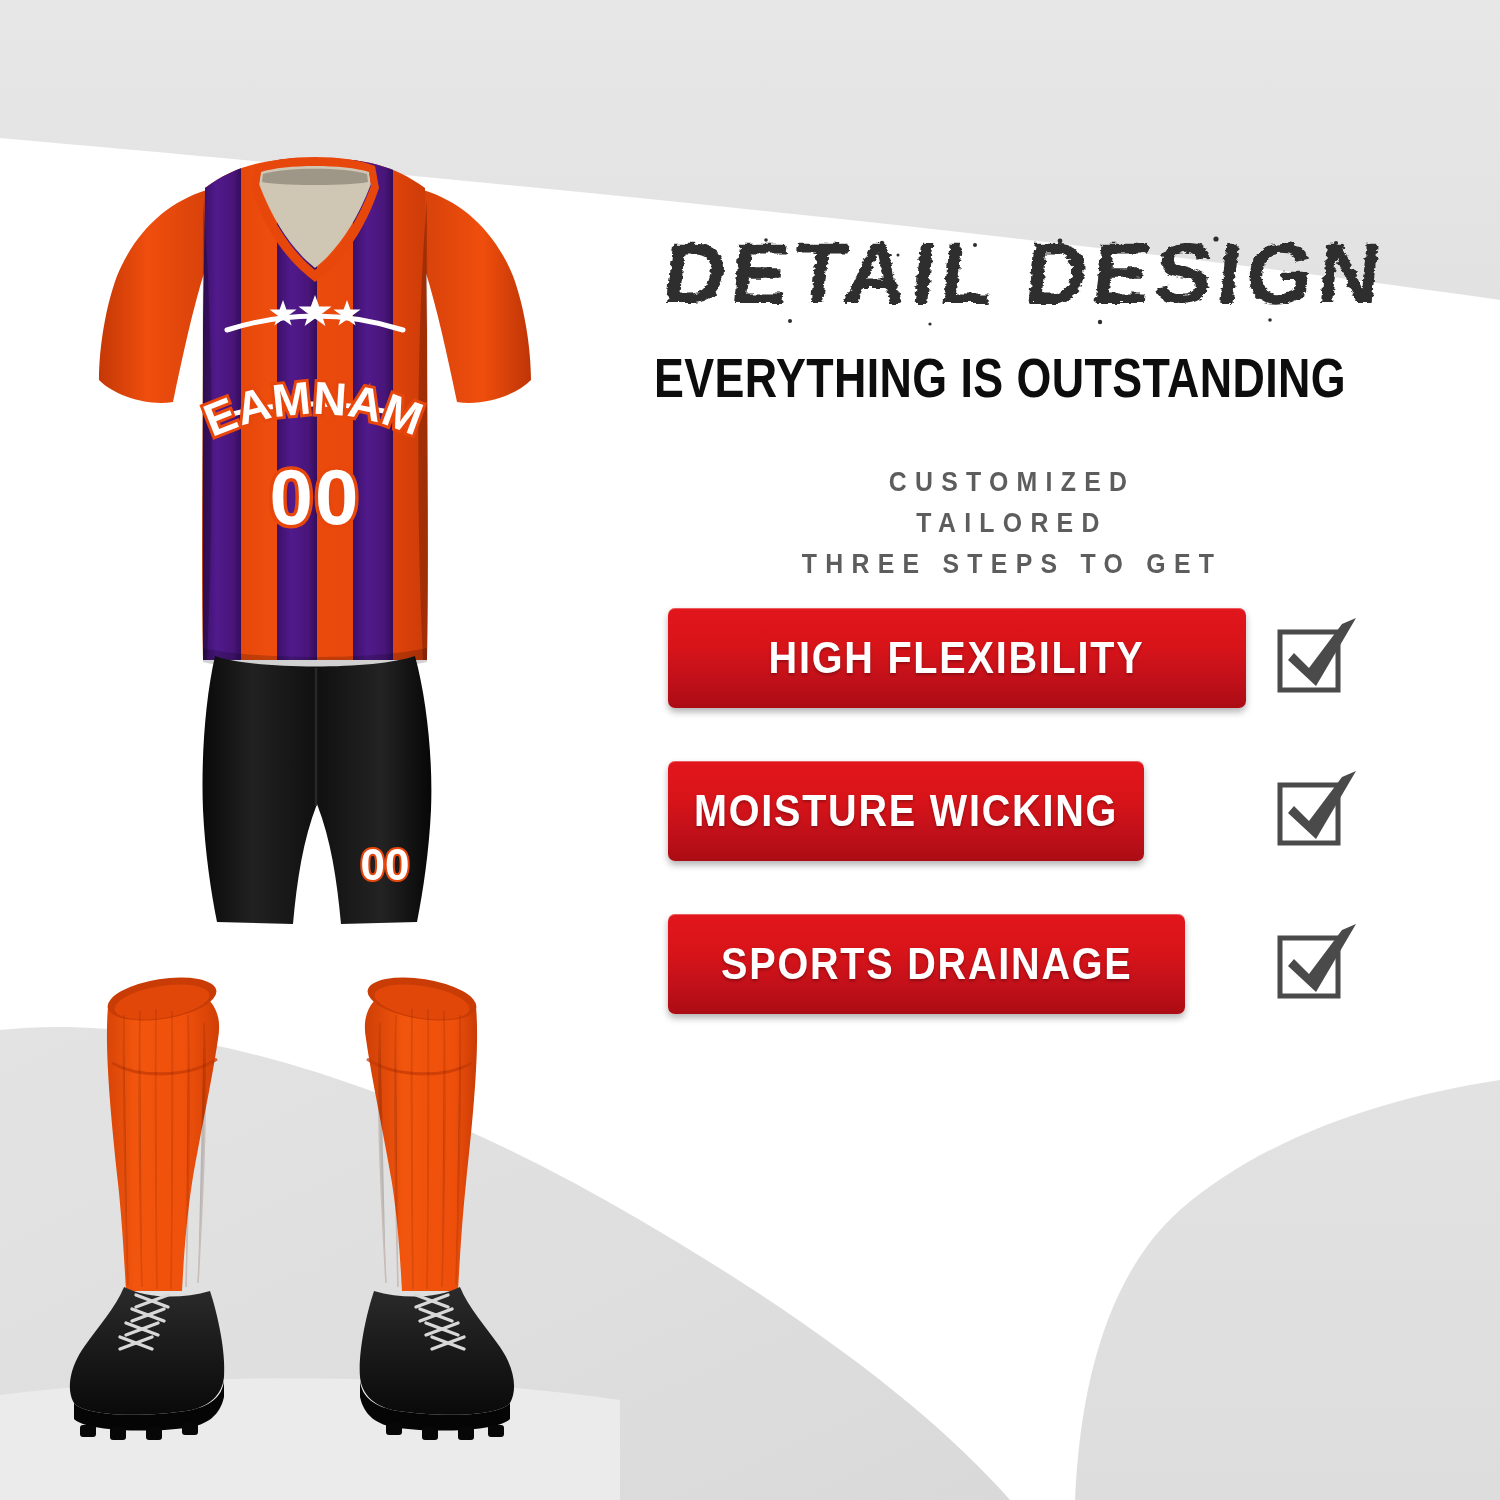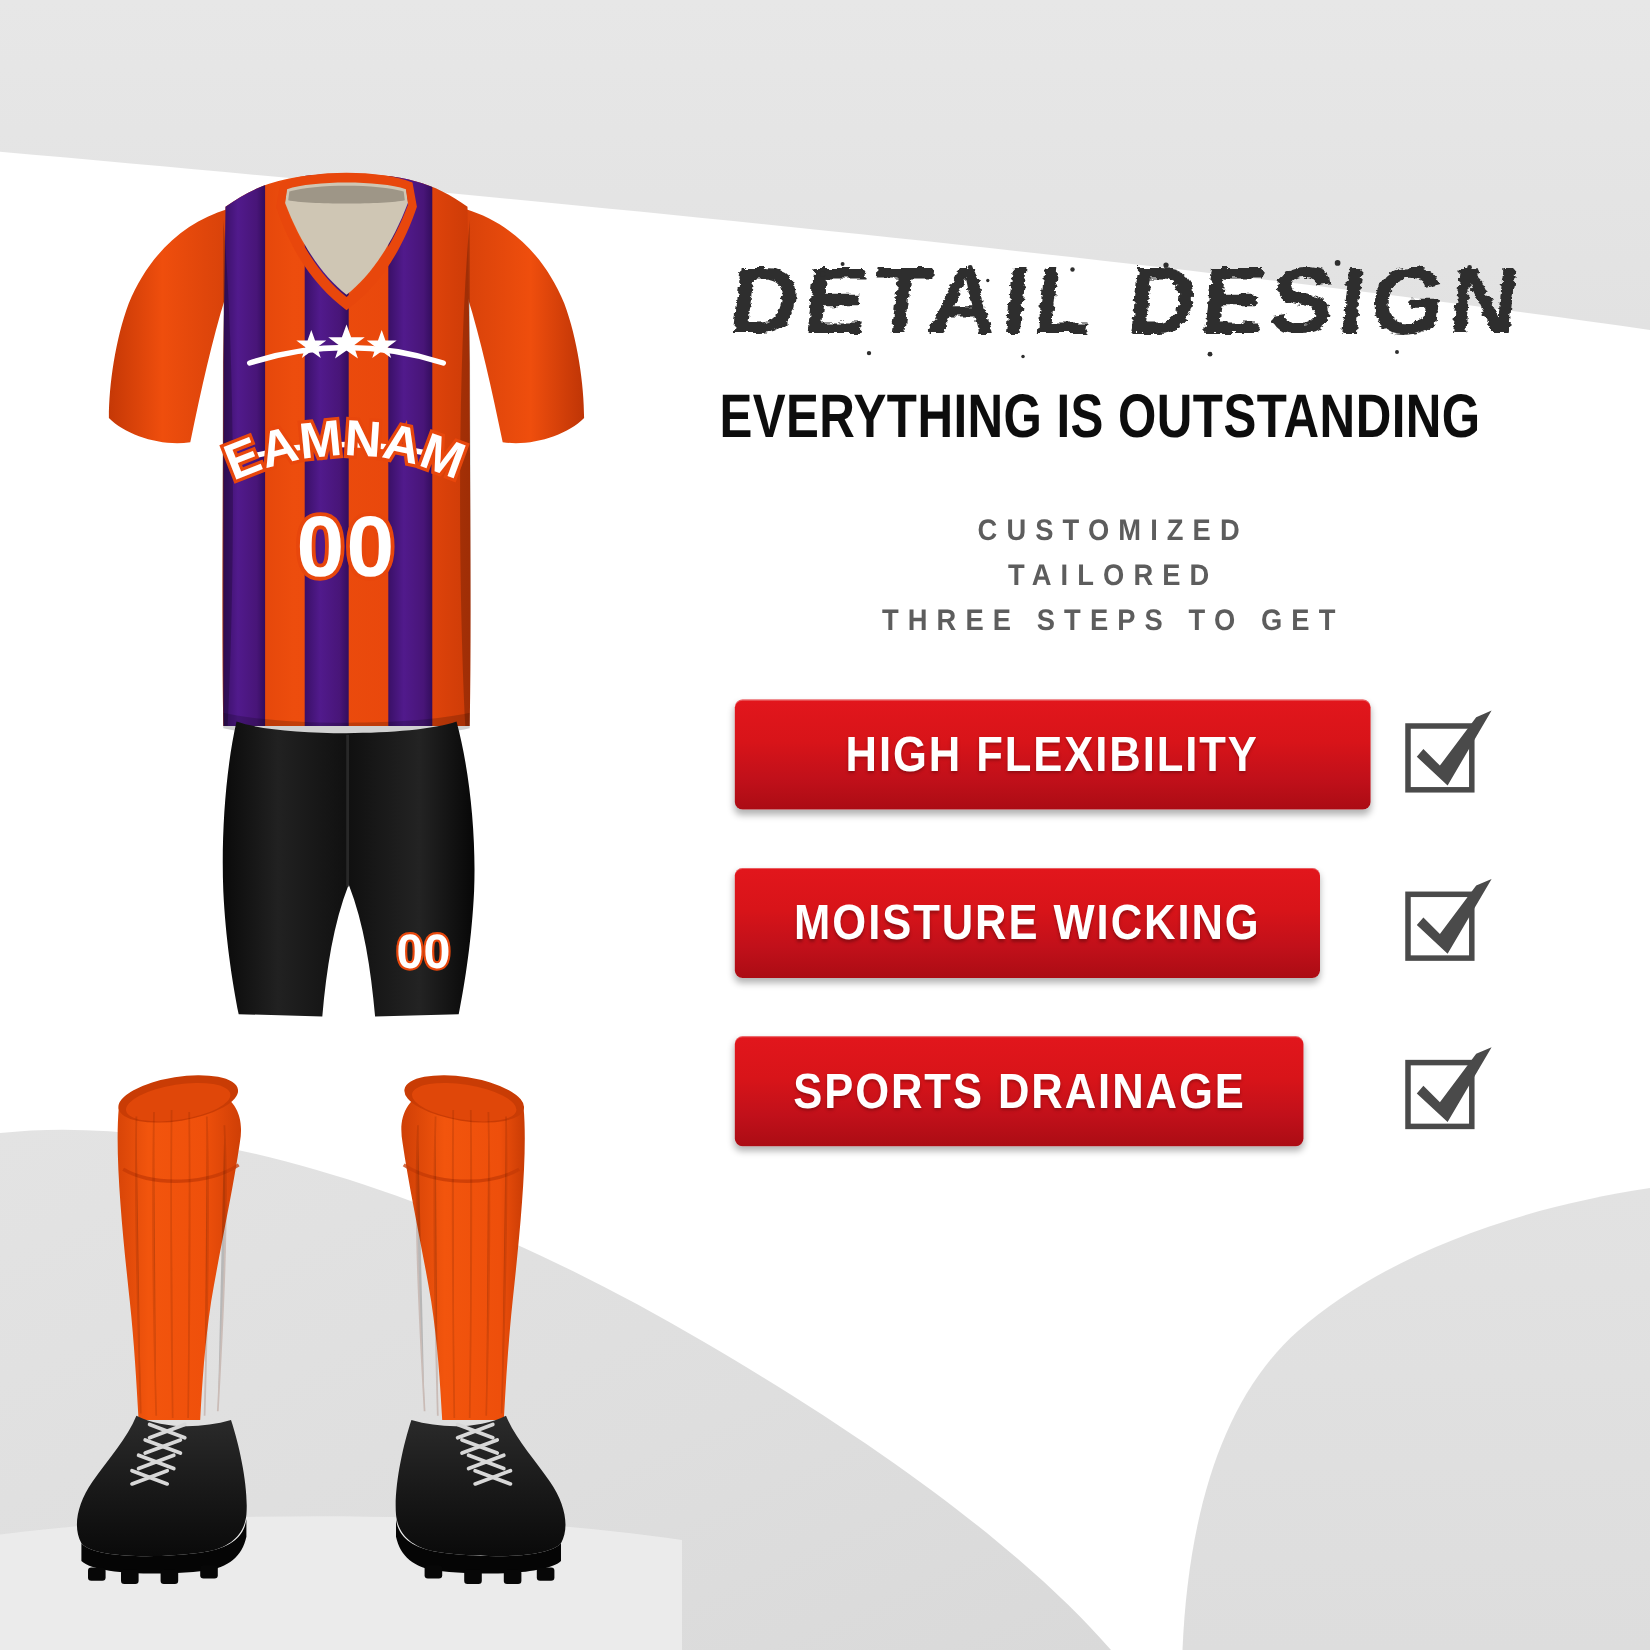--- a/index.html
+++ b/index.html
@@ -42,21 +42,21 @@
   .sub-line {
     color:#5d5d5d; font-weight:bold; font-size:27px;
     letter-spacing:9px; line-height:41px; white-space:nowrap;
     transform:scaleX(0.92); transform-origin:center;
     font-family:"Liberation Sans", sans-serif;
   }
 
   
   .features { position:absolute; left:108px; top:608px; width:820px; }
   .feature-row {
-    position:relative; height:110px; margin-bottom:43px;margin-top:28px;
+    position:relative; height:110px; margin-bottom:43px;
   }
   .bar {
     position:absolute; left:0; top:0; height:100px;
     border-radius:7px;
     background:linear-gradient(180deg,#e2161c 0%, #d81419 38%, #c1101a 72%, #ab0c14 100%);
     box-shadow:0 4px 7px rgba(0,0,0,0.30), inset 0 1px 0 rgba(255,255,255,0.30);
     display:flex; align-items:center; justify-content:center;
   }
   .bar-label {
     color:#ffffff; font-weight:bold; font-size:45px;
@@ -64,21 +64,21 @@
     transform:scaleX(0.88); transform-origin:center;
     text-shadow:0 2px 3px rgba(0,0,0,0.28);
     font-family:"Liberation Sans", sans-serif;
   }
   .bar-label.tight { letter-spacing:0px; font-size:44px; transform:scaleX(0.86); }
   .check { position:absolute; top:4px; width:96px; height:96px; }
 
   
   .w1 { width:578px; }
   .w2 { width:562px; }
-  .w3 { width:532px; }
+  .w3 { width:476px; }
   .w4 { width:517px; }
 </style>
 </head>
 <body>
 
 <div id="stage">
 
   <svg class="bg-layer" viewBox="0 0 1500 1500" preserveAspectRatio="none">
     <defs>
       <linearGradient id="gGrayTop" x1="0" y1="0" x2="0" y2="1">

